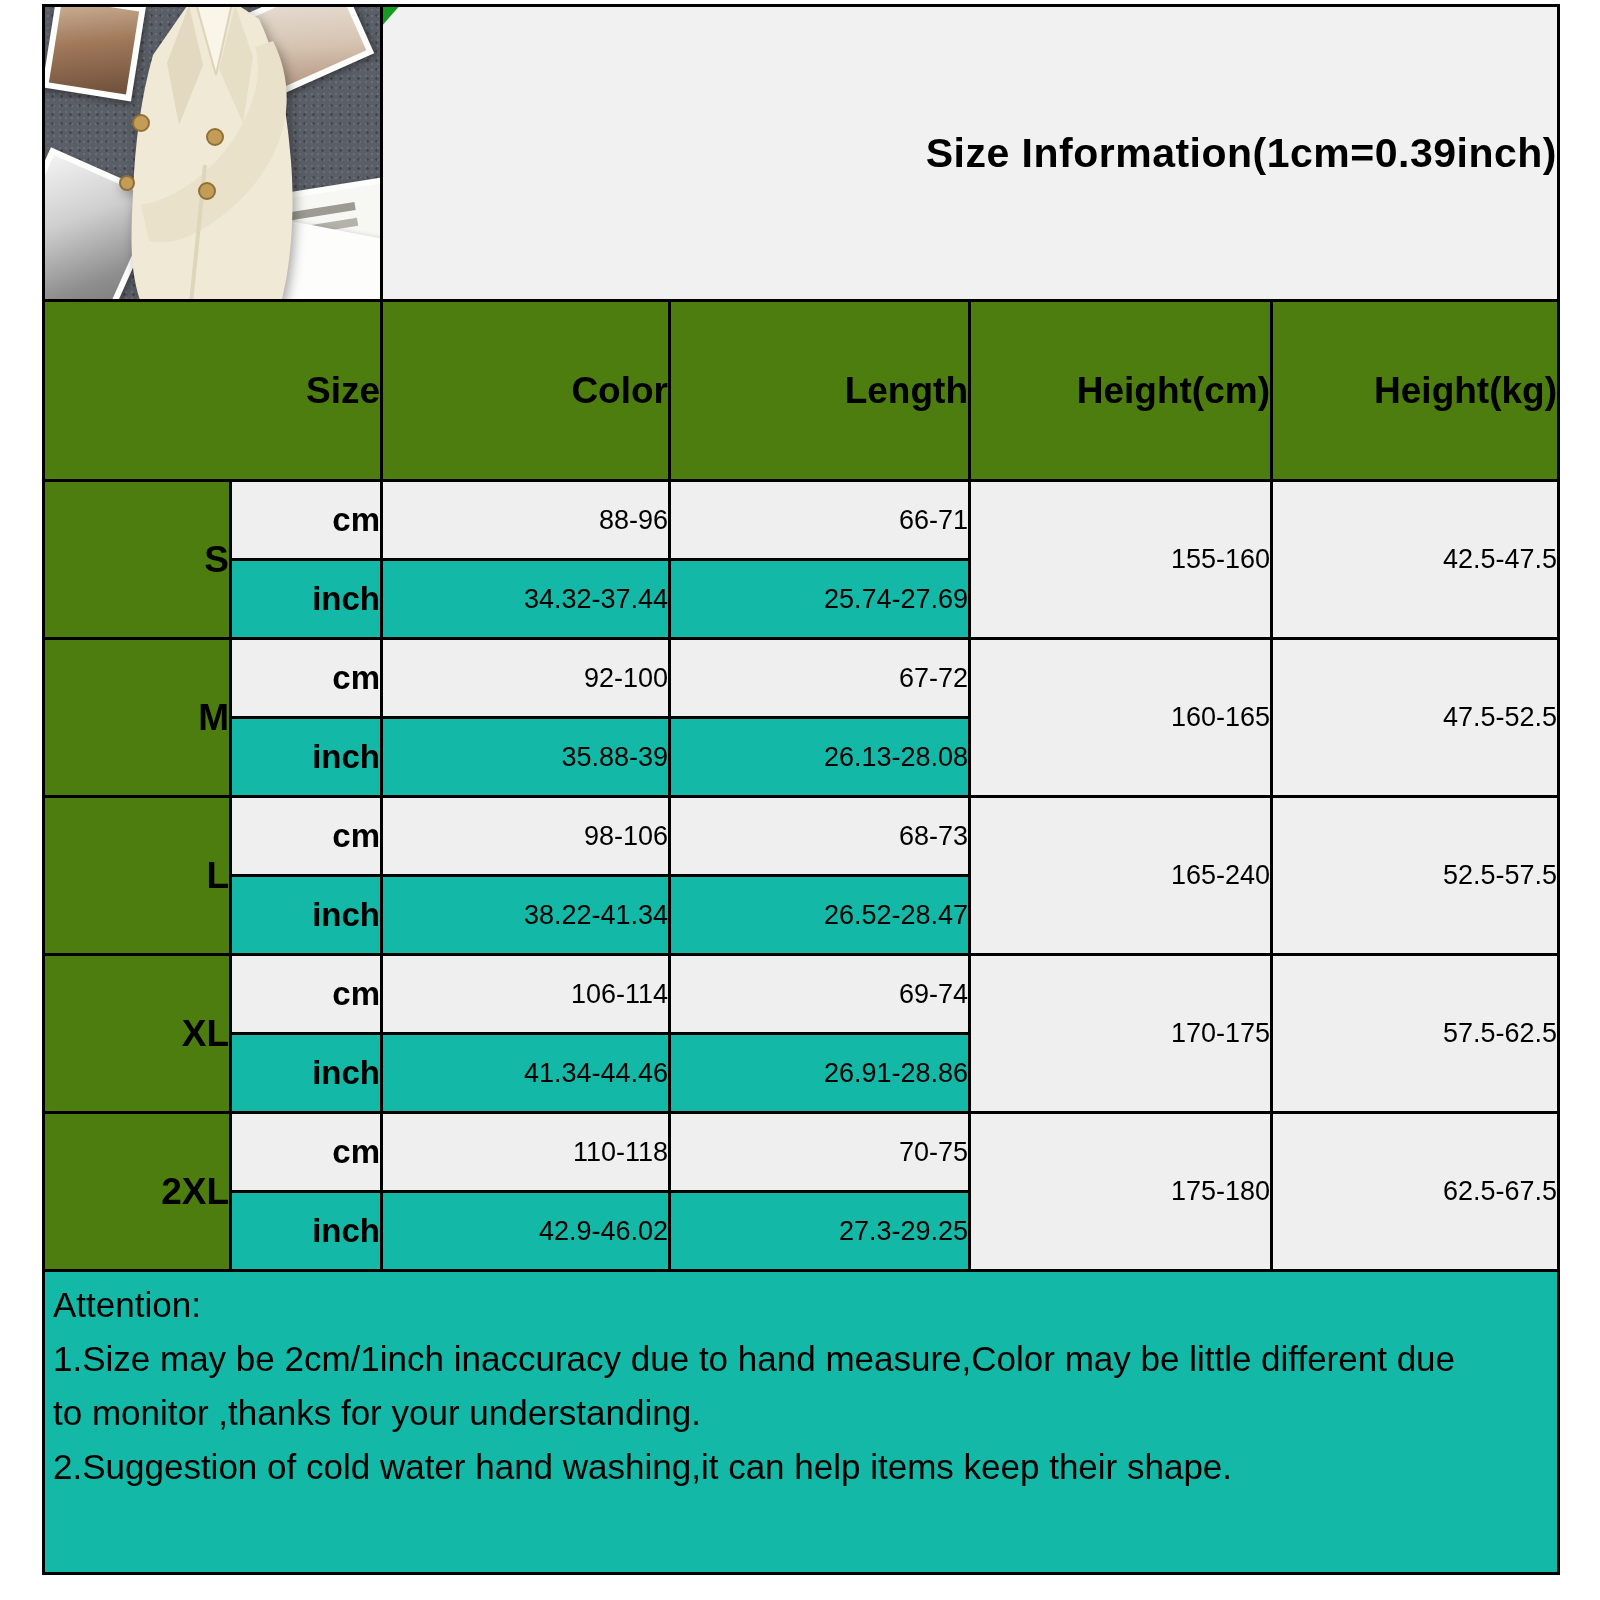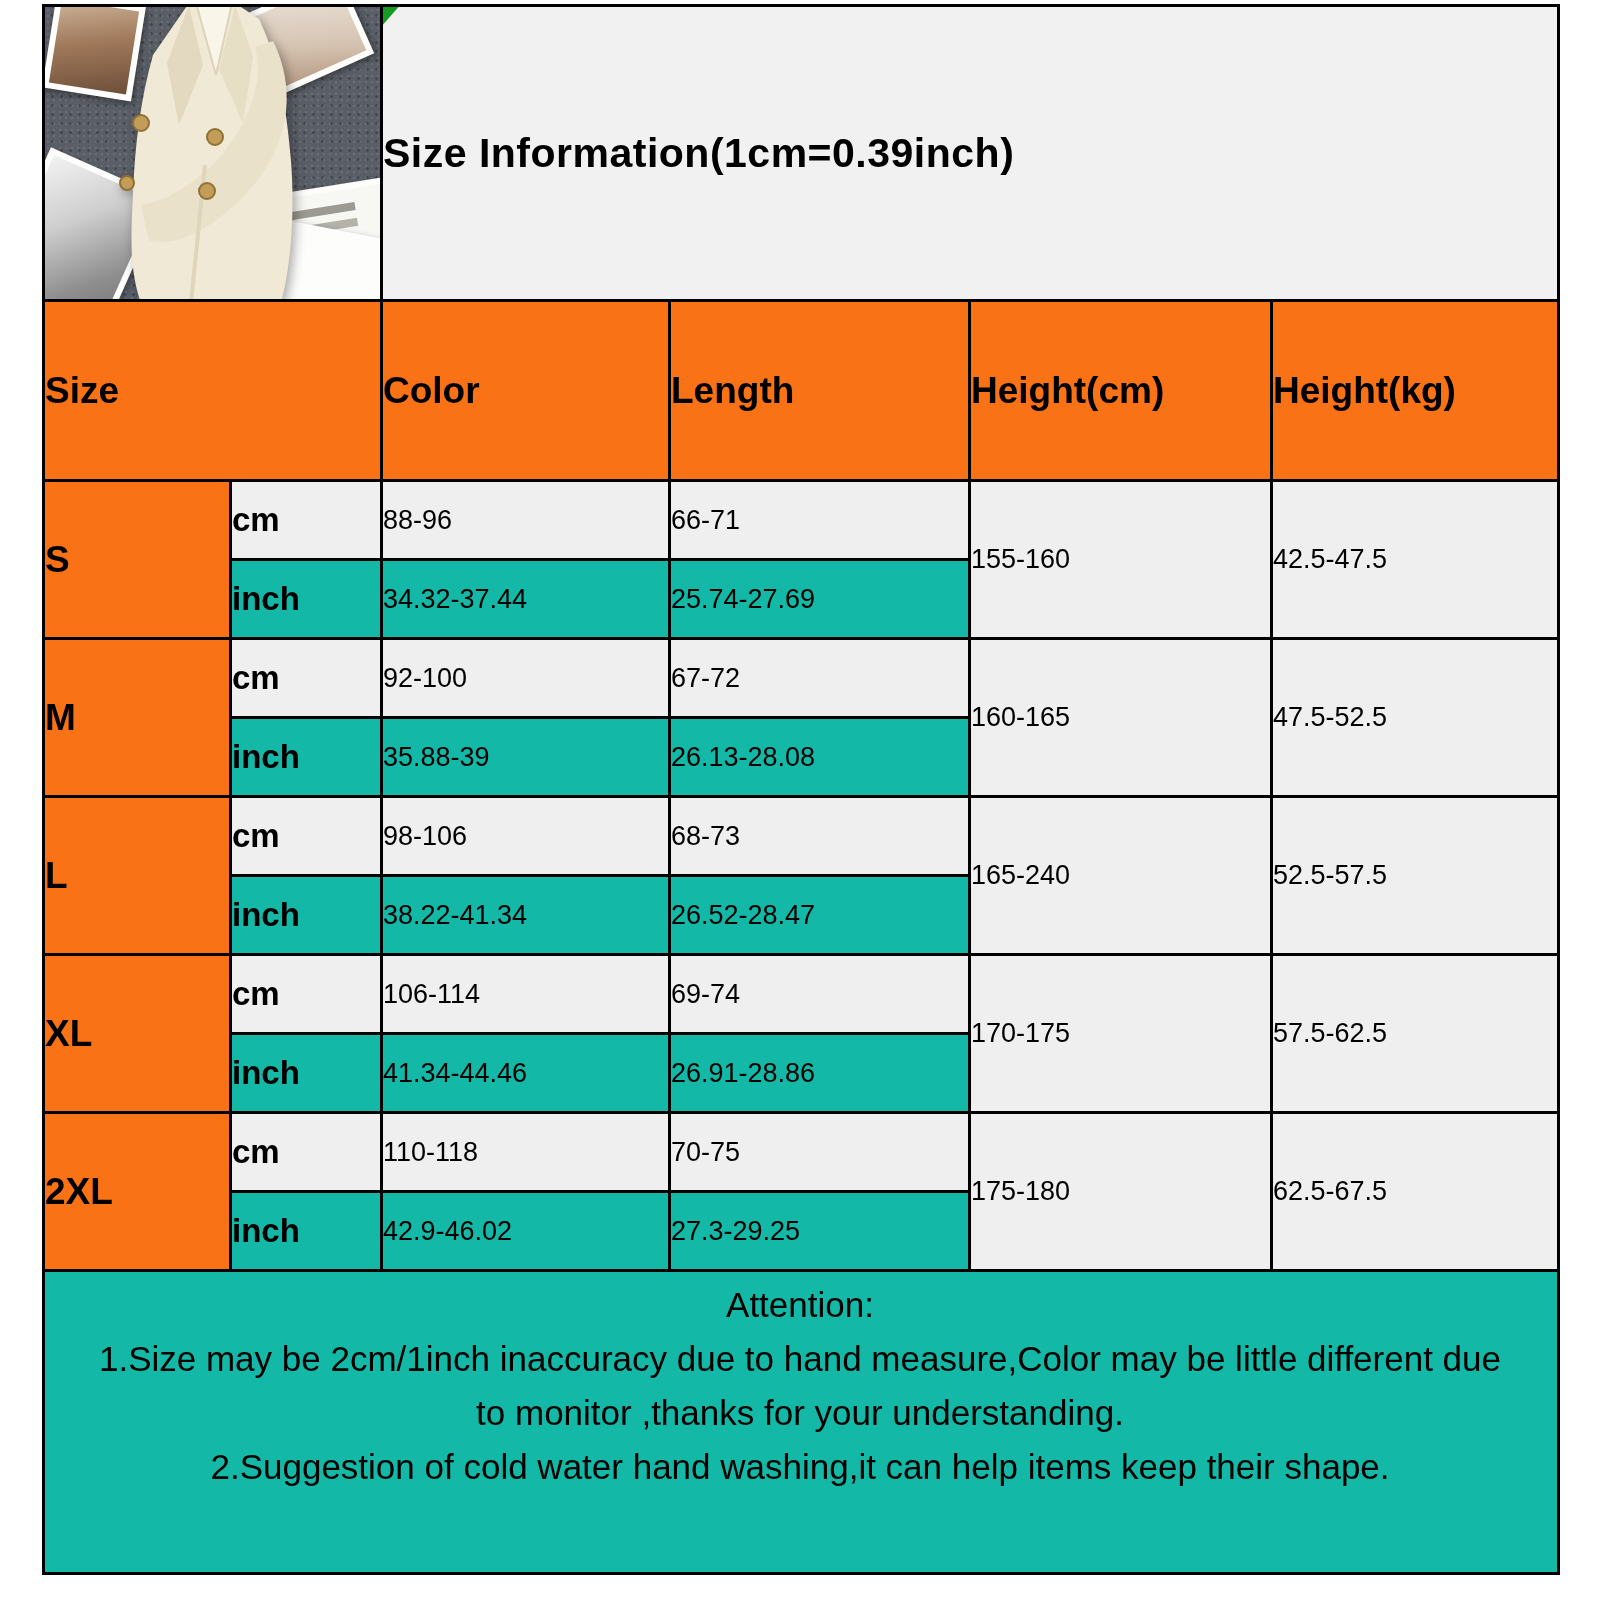--- a/index.html
+++ b/index.html
@@ -3,31 +3,31 @@
 <meta charset="utf-8">
 <style>
   html,body{margin:0;padding:0;}
   body{
     width:1600px;height:1600px;background:#ffffff;overflow:hidden;
     font-family:"Liberation Sans", sans-serif;color:#000;
     position:relative;
   }
   .sheet{position:absolute;left:42px;top:4px;}
   table.size-table{border-collapse:collapse;table-layout:fixed;width:1515px;}
-  table.size-table td{border:3px solid #000;text-align:left;vertical-align:middle;padding:0;overflow:hidden;}
+  table.size-table td{border:3px solid #000;text-align:right;vertical-align:middle;padding:0;overflow:hidden;}
   
   col.c-size{width:187px}col.c-unit{width:151px}col.c-bust{width:288px}
   col.c-len{width:300px}col.c-hgt{width:302px}col.c-wgt{width:287px}
   
   tr.r-img  td{height:292px}
   tr.r-head td{height:177px}
   tr.r-sub  td{height:76px}
-  tr.r-att  td{height:300px;vertical-align:top;text-align:center}
-  
-  .bg-gray{background:#f97316}
+  tr.r-att  td{height:300px;vertical-align:top;text-align:left}
+  
+  .bg-gray{background:#4d7c0f}
   .bg-lt{background:#efefef}
   .bg-w{background:#14b8a6}
   .bg-title{background:#f1f1f1}
   
   .t-title{font-size:41px;font-weight:bold;letter-spacing:.5px}
   .t-head{font-size:37px;font-weight:bold}
   .t-size{font-size:37px;font-weight:bold}
   .t-unit{font-size:33px;font-weight:bold}
   .t-val{font-size:27px;font-weight:normal}
   .att-wrap{padding:6px 10px 0 8px;font-size:35px;line-height:54px;white-space:nowrap}

